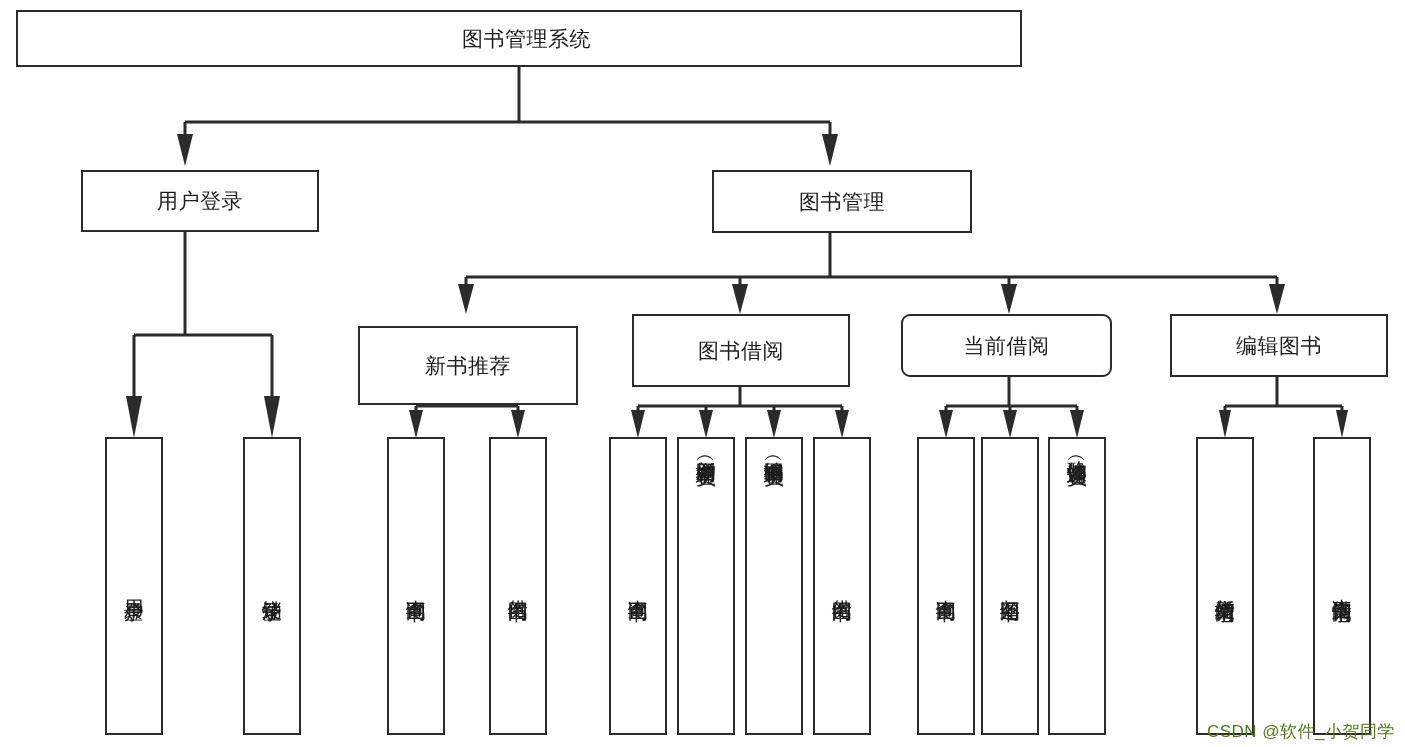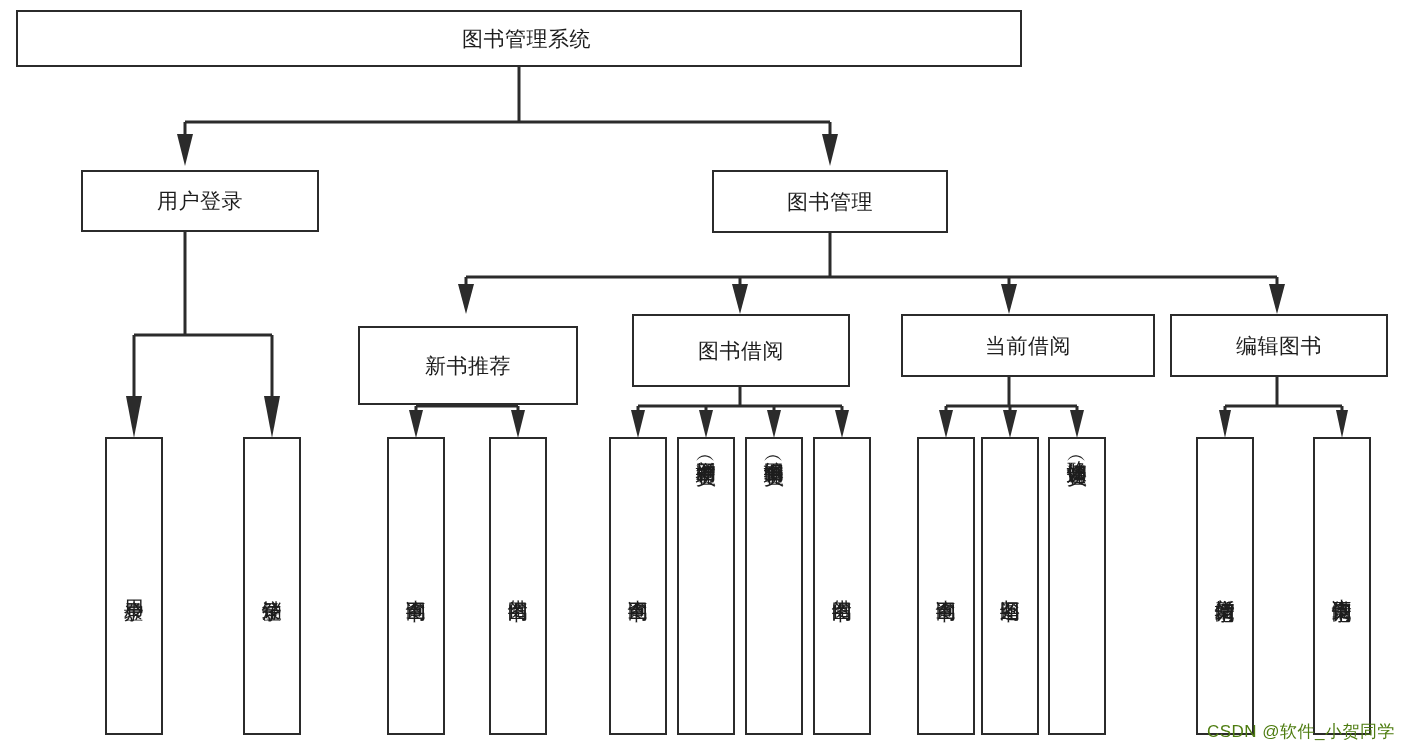--- a/index.html
+++ b/index.html
@@ -155,33 +155,33 @@
   </svg>
 
   <div class="node-box" style="left:16px; top:10px; width:1006px; height:57px;padding-left:15px;">
     <span class="node-label-h">图书管理系统</span>
   </div>
 
   <div class="node-box" style="left:81px; top:170px; width:238px; height:62px;">
     <span class="node-label-h">用户登录</span>
   </div>
 
-  <div class="node-box" style="left:712px; top:170px; width:236px; height:63px;">
+  <div class="node-box" style="left:712px; top:170px; width:260px; height:63px;">
     <span class="node-label-h">图书管理</span>
   </div>
 
   <div class="node-box" style="left:358px; top:326px; width:220px; height:79px;">
     <span class="node-label-h">新书推荐</span>
   </div>
 
   <div class="node-box" style="left:632px; top:314px; width:218px; height:73px;">
     <span class="node-label-h">图书借阅</span>
   </div>
 
-  <div class="node-box" style="left:901px; top:314px; width:254px; height:63px;">
+  <div class="node-box" style="left:901px; top:314px; width:211px; height:63px;border-radius:9px;">
     <span class="node-label-h">当前借阅</span>
   </div>
 
   <div class="node-box" style="left:1170px; top:314px; width:218px; height:63px;">
     <span class="node-label-h">编辑图书</span>
   </div>
 
   <div class="node-box leaf-box leaf-center" style="left:105px; top:437px; width:58px; height:298px;">
     <span class="node-label-v">用户登录</span>
   </div>

